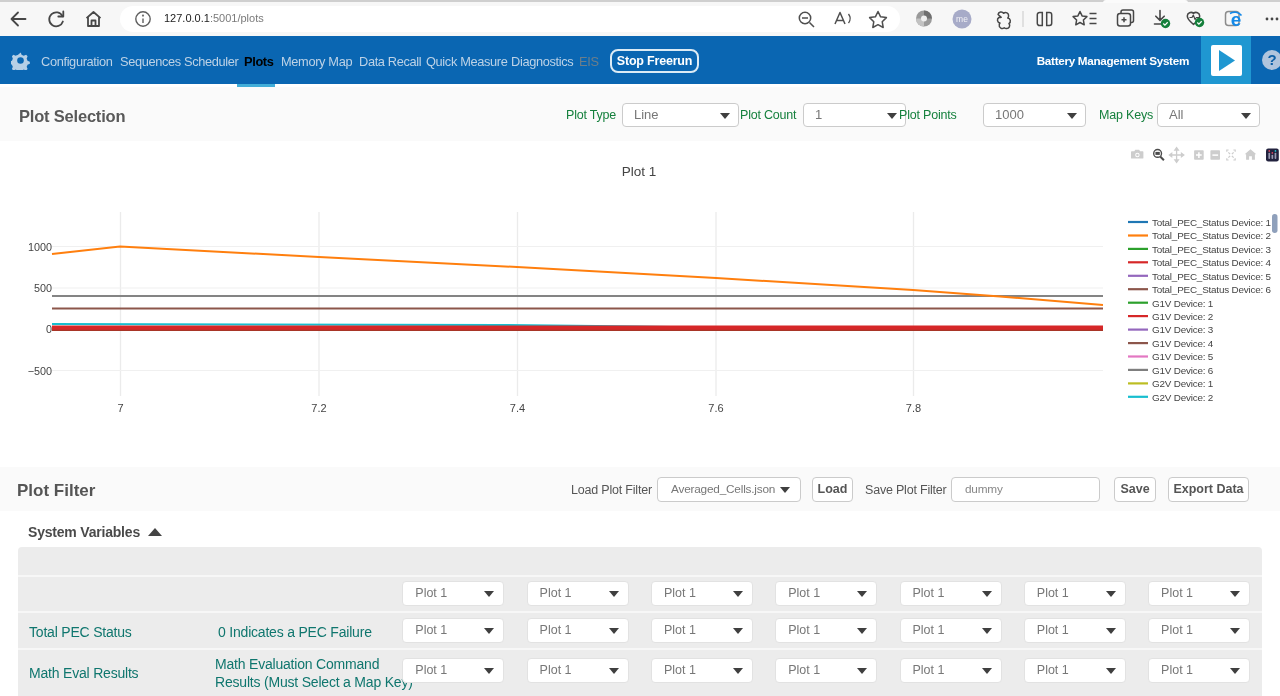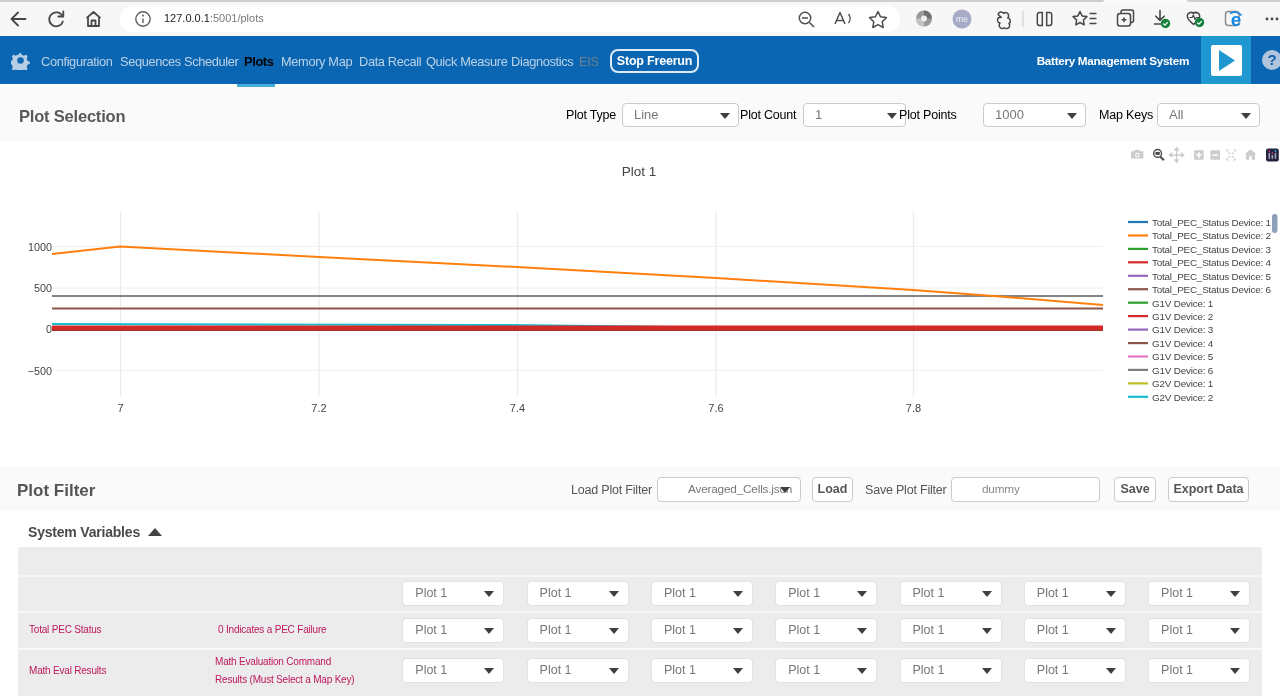--- a/index.html
+++ b/index.html
@@ -21,42 +21,42 @@
   #stopbtn { position:absolute; left:610px; top:13px; width:89px; height:24px; border:2px solid #dcebf5;
      border-radius:8px; color:#fff; font-size:12.5px; font-weight:bold; letter-spacing:-0.2px; text-align:center; line-height:20px; }
   #bms { position:absolute; top:18px; right:91px; color:#fff; font-size:11.7px; font-weight:600; letter-spacing:-0.3px; }
   #playcell { position:absolute; left:1201px; top:0; width:50px; height:48px; background:#1f97d1; }
   #playsq { position:absolute; left:10px; top:9px; width:31px; height:31px; background:#fff; border-radius:2px; }
   #helpc { position:absolute; left:1262px; top:14px; width:20px; height:20px; border-radius:50%;
     background:#b0c4dd; color:#0c5ea6; font-weight:bold; font-size:15px; text-align:center; line-height:20px; }
   
   #psel { position:absolute; left:0; top:87px; width:1280px; height:54px; background:#fafafa; }
   #psel h1 { position:absolute; left:19px; top:20px; font-size:16.5px; font-weight:600; letter-spacing:-0.2px; color:#595959; }
-  .lbl { position:absolute; font-size:12.5px; letter-spacing:-0.2px; color:#000000; top:108px; }
+  .lbl { position:absolute; font-size:12.5px; letter-spacing:-0.2px; color:#15803d; top:108px; }
   .sel { position:absolute; top:103px; height:24px; background:#fff; border:1px solid #cbcbcb; border-radius:4px;
     font-size:13px; color:#777; line-height:22px; padding-left:11px; }
   .sel .car { position:absolute; right:8px; top:9px; width:0; height:0;
     border-left:5px solid transparent; border-right:5px solid transparent; border-top:6px solid #3f3f3f; }
   
   #pfil { position:absolute; left:0; top:467px; width:1280px; height:44px; background:#fafafa; }
   .lbl2 { position:absolute; font-size:12.5px; letter-spacing:-0.2px; color:#555; top:483px; }
   .sel2 { position:absolute; top:477px; height:25px; background:#fff; border:1px solid #cbcbcb; border-radius:4px;
-    font-size:11.8px; letter-spacing:-0.2px; color:#777; line-height:23px; padding-left:30px; }
+    font-size:11.8px; letter-spacing:-0.2px; color:#777; line-height:23px; padding-left:13px; }
   .btn { position:absolute; top:477px; height:25px; background:#fff; border:1px solid #cbcbcb; border-radius:4px;
     font-size:12.5px; color:#555; font-weight:600; text-align:center; line-height:23px; }
   #sysvar { position:absolute; left:28px; top:524px; font-size:14px; font-weight:bold; letter-spacing:-0.2px; color:#4a4a4a; }
   #sysvar .tri { display:inline-block; margin-left:8px; width:0; height:0; border-left:7px solid transparent;
     border-right:7px solid transparent; border-bottom:8px solid #444; position:relative; top:-1px;}
   
   #tbl { position:absolute; left:18px; top:547px; width:1244px; height:149px; background:#ececec;
      border-radius:4px 4px 0 0; overflow:hidden; }
   #thead { position:absolute; left:0; top:0; width:1244px; height:28px; background:#e5e3e3; }
   .th { position:absolute; top:7px; font-size:13px; font-weight:bold; color:#555; }
   .sepline { position:absolute; left:0; width:1244px; height:2px; background:#f7f7f7; }
-  .td { position:absolute; font-size:10px; letter-spacing:-0.2px; color:#be185d; }
+  .td { position:absolute; font-size:14px; letter-spacing:-0.2px; color:#0f766e; }
   .dd { position:absolute; width:102px; height:25px; background:#fff; border:1px solid #e2e2e2; border-radius:4px;
     font-size:12.5px; color:#777; line-height:23px; padding-left:12px; }
   .dd .car { position:absolute; right:9px; top:9px; width:0; height:0;
     border-left:5px solid transparent; border-right:5px solid transparent; border-top:6px solid #3f3f3f; }
 </style>
 </head>
 <body>
 
 <div id="chrome">
   <div class="topstrip"></div>

